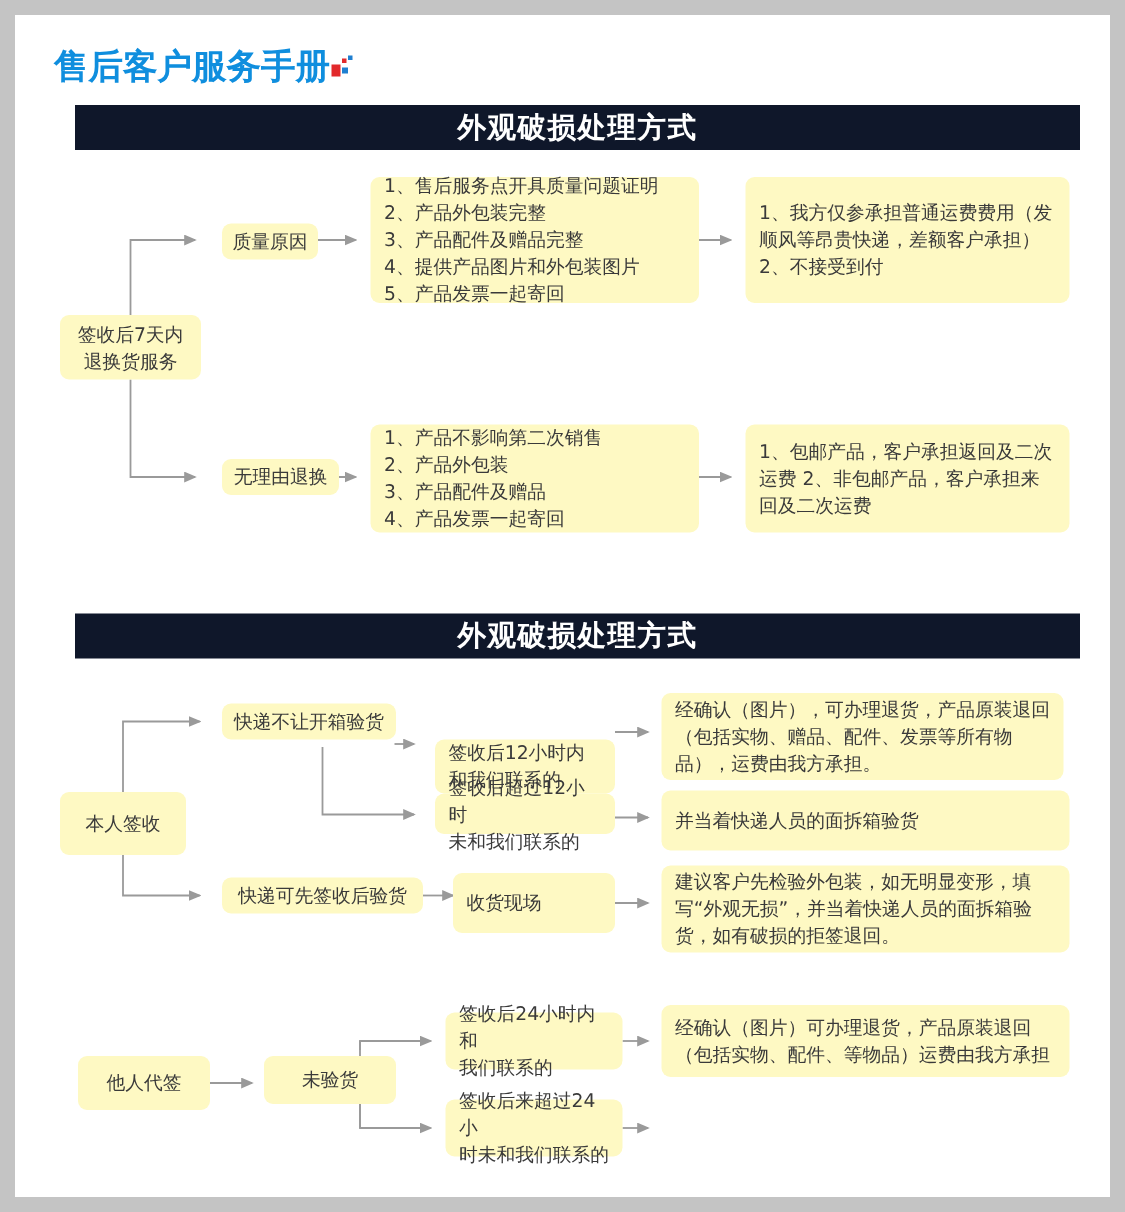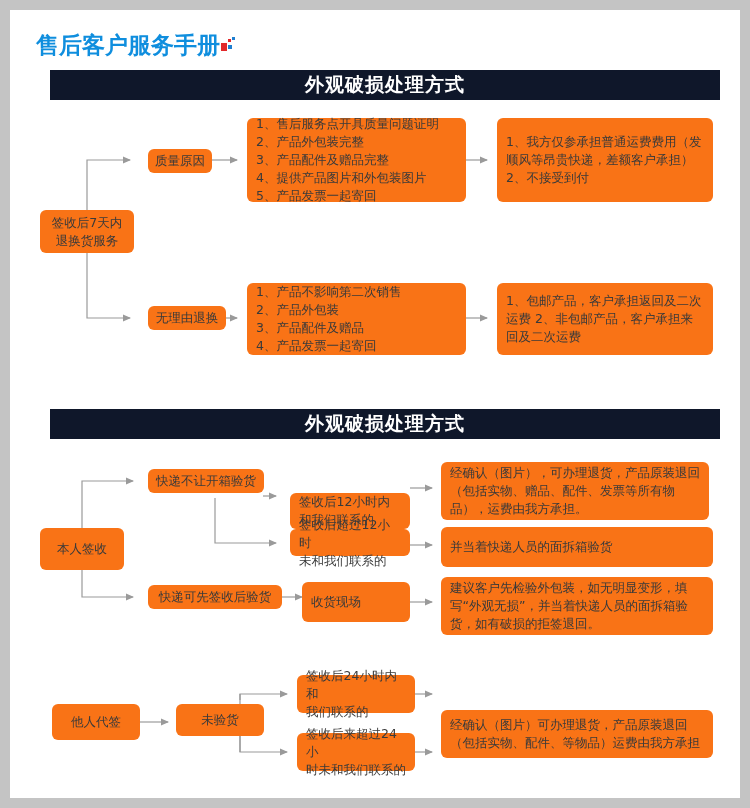--- a/index.html
+++ b/index.html
@@ -34,21 +34,21 @@
     font-size:19px;font-weight:bold;
     display:flex;align-items:center;justify-content:center;
     letter-spacing:1px;
   }
   #banner1{top:60px;}
   #banner2{top:399px;}
 
   
   .node{
     position:absolute;
-    background:#f97316;
+    background:#fef9c3;
     border-radius:6px;
     color:#3a3a3a;
     box-sizing:border-box;
     display:flex;align-items:center;
   }
   .node.center{justify-content:center;text-align:center;}
   .node .txt{width:100%;}
   .t13{font-size:12.5px;line-height:18px;}
   .pad{padding:6px 9px;}
 
@@ -196,21 +196,21 @@
 
   <div class="node center t13" style="left:166px;top:694px;width:88px;height:32px;">
     <span class="txt">未验货</span>
   </div>
 
   <div class="node pad t13" style="left:287px;top:665px;width:118px;height:38px;">
     <span class="txt" style="white-space:pre-line;">签收后24小时内和
 我们联系的</span>
   </div>
 
-  <div class="node pad t13" style="left:431px;top:660px;width:272px;height:48px;margin-top:40px;">
+  <div class="node pad t13" style="left:431px;top:660px;width:272px;height:48px;">
     <span class="txt">经确认（图片）可办理退货，产品原装退回（包括实物、配件、等物品）运费由我方承担</span>
   </div>
 
   <div class="node pad t13" style="left:287px;top:723px;width:118px;height:38px;">
     <span class="txt" style="white-space:pre-line;">签收后来超过24小
 时未和我们联系的</span>
   </div>
 
 
 </div>

